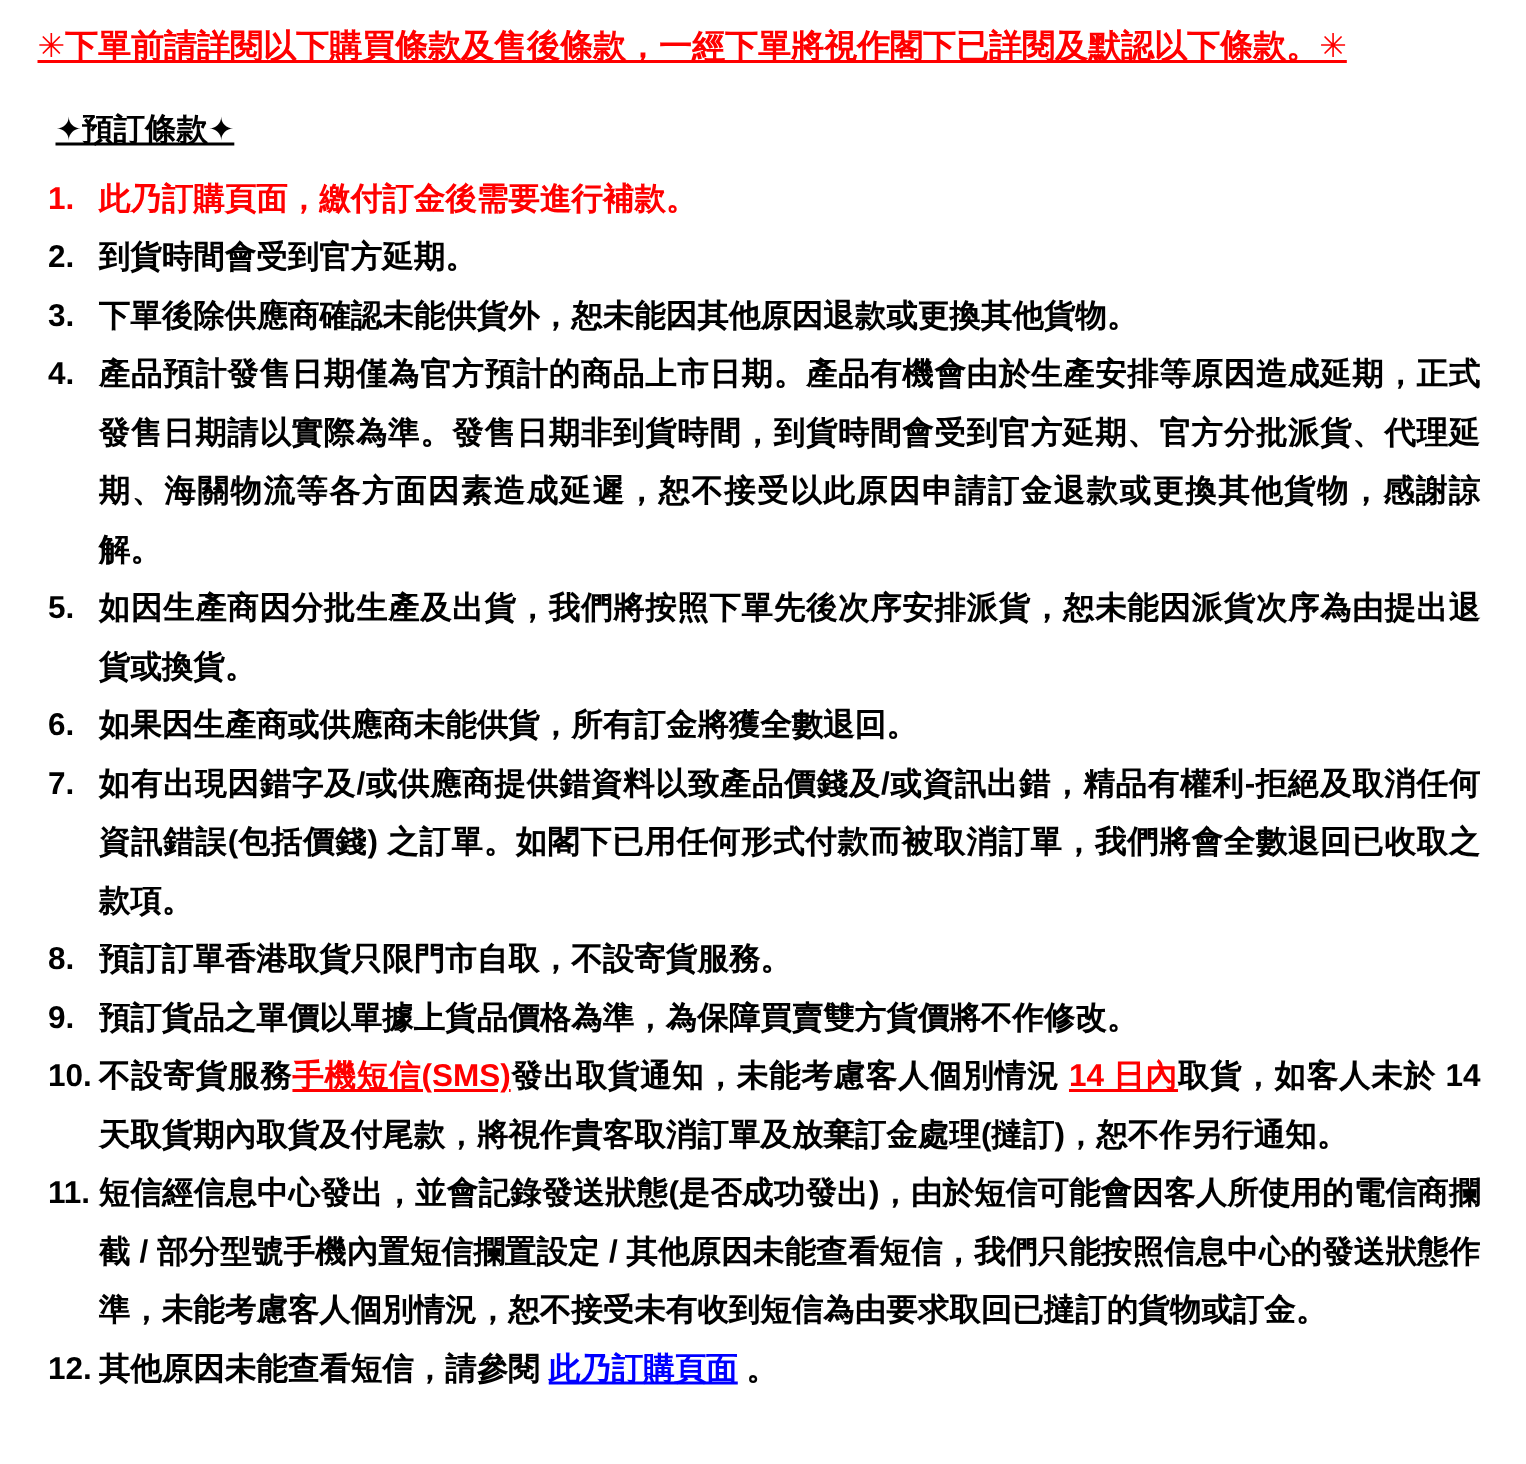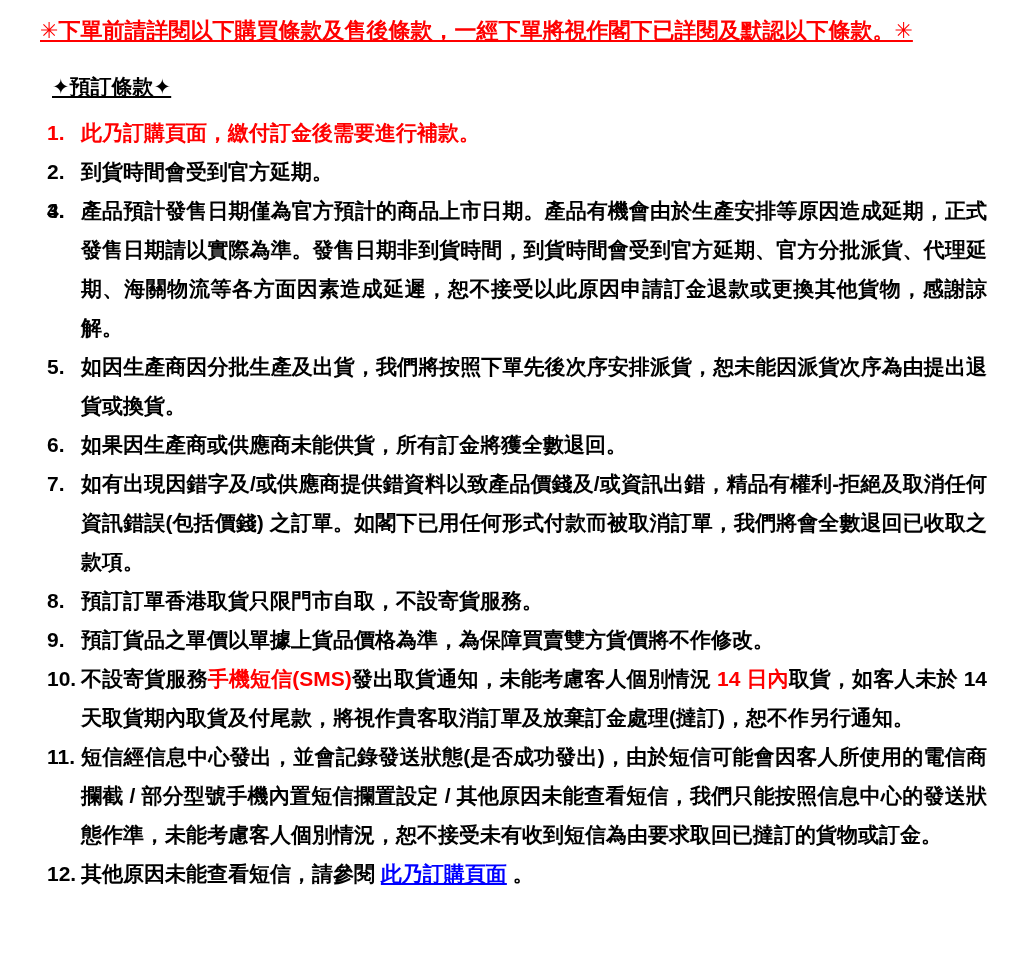--- a/index.html
+++ b/index.html
@@ -7,21 +7,21 @@
     padding: 0;
     background: #ffffff;
     width: 1017px;
     height: 976px;
     overflow: hidden;
   }
   .page {
     box-sizing: border-box;
     width: 1017px;
     height: 976px;
-    padding: 16px 30px 0 40px;
+    padding: 16px 30px 0 25px;
     font-family: "Liberation Sans", "DejaVu Sans", sans-serif;
     font-weight: bold;
     color: #000000;
   }
   .warning {
     color: #ff0000;
     font-size: 22px;
     line-height: 30px;
     text-decoration: underline;
     margin: 0 0 27px 0;
@@ -48,20 +48,21 @@
     text-align: justify;
   }
   .term-number {
     position: absolute;
     left: 7px;
     top: 0;
   }
   .red { color: #ff0000; }
   .ru {
     color: #ff0000;
+    text-decoration: underline;
     margin-top: 12px;
   }
   a.link {
     color: #0000ff;
     text-decoration: underline;
     cursor: pointer;
   }
 </style>
 </head>
 <body>
@@ -76,20 +77,21 @@
       <li class="term red">
     <span class="term-number">1.</span>
     <span class="term-body"><span>此乃訂購頁面，繳付訂金後需要進行補款。</span></span>
   </li>
       <li class="term">
     <span class="term-number">2.</span>
     <span class="term-body"><span>到貨時間會受到官方延期。</span></span>
   </li>
       <li class="term">
     <span class="term-number">3.</span>
+    <span class="term-body"><span>下單後除供應商確認未能供貨外，恕未能因其他原因退款或更換其他貨物。</span></span>
   </li>
       <li class="term">
     <span class="term-number">4.</span>
     <span class="term-body"><span>產品預計發售日期僅為官方預計的商品上市日期。產品有機會由於生產安排等原因造成延期，正式發售日期請以實際為準。發售日期非到貨時間，到貨時間會受到官方延期、官方分批派貨、代理延期、海關物流等各方面因素造成延遲，恕不接受以此原因申請訂金退款或更換其他貨物，感謝諒解。</span></span>
   </li>
       <li class="term">
     <span class="term-number">5.</span>
     <span class="term-body"><span>如因生產商因分批生產及出貨，我們將按照下單先後次序安排派貨，恕未能因派貨次序為由提出退貨或換貨。</span></span>
   </li>
       <li class="term">

